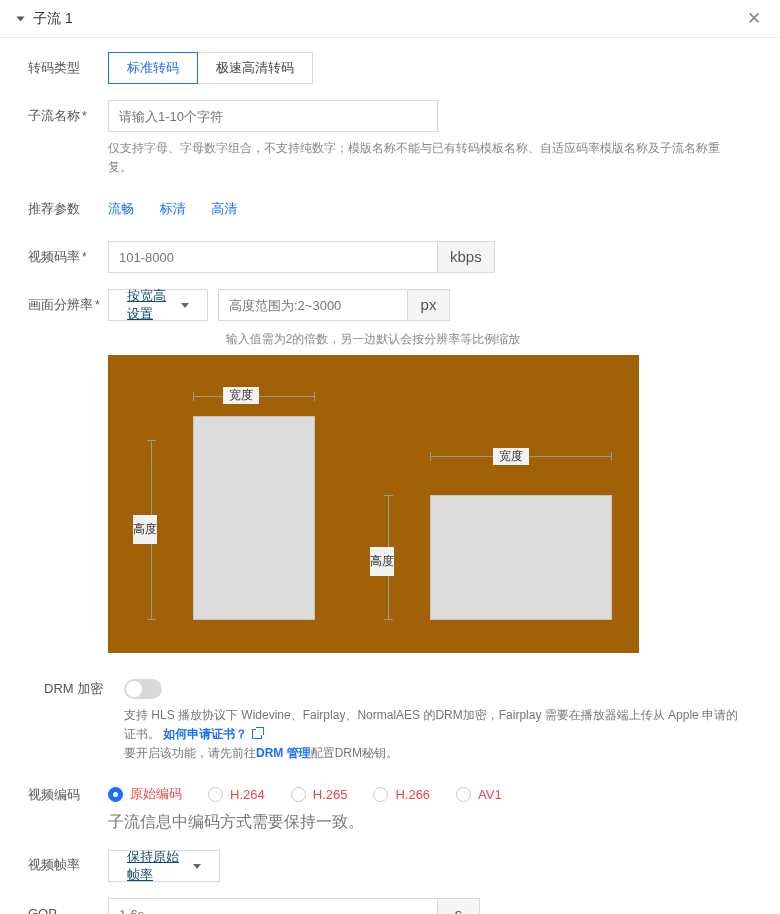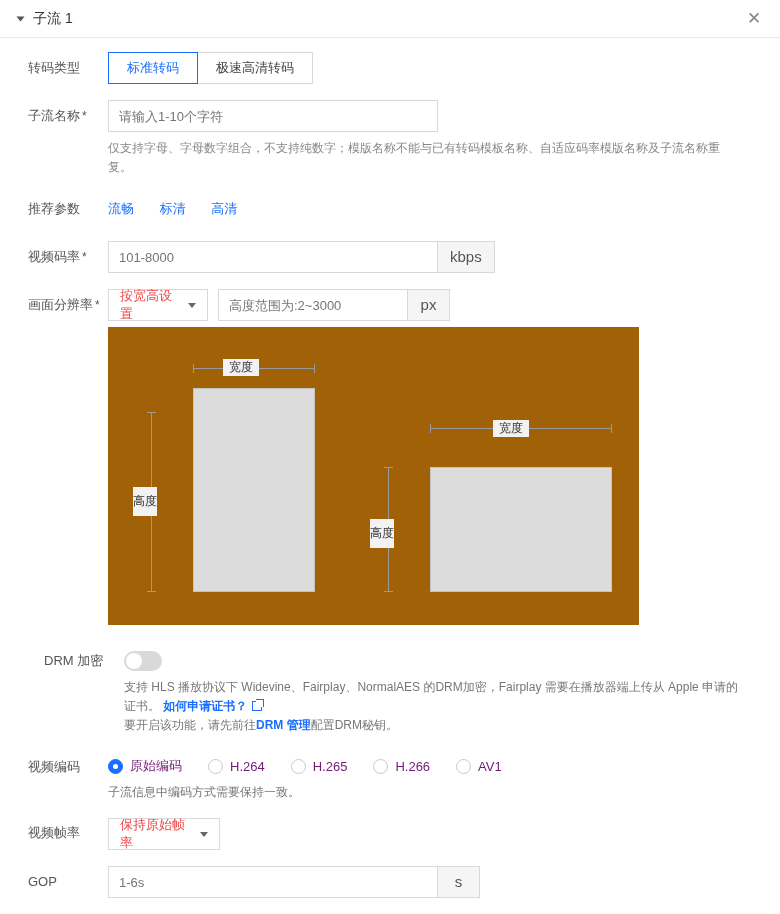--- a/index.html
+++ b/index.html
@@ -156,24 +156,25 @@
   }
 
   
   .select {
     height: 32px;
     border: 1px solid #d9d9d9;
     background: #fff;
     display: inline-flex;
     align-items: center;
     justify-content: space-between;
-    padding: 0 11px;
-    font-size: 13px;
-    color: #ef4444;
-    cursor: pointer;
+    padding: 0 18px;
+    font-size: 13px;
+    color: #0c4a6e;
+    cursor: pointer;
+    text-decoration: underline;
   }
   .select.w-mode { width: 100px; margin-right: 10px; }
   .select.w-frame { width: 112px; }
   .chev {
     width: 0; height: 0;
     border-left: 4px solid transparent;
     border-right: 4px solid transparent;
     border-top: 5px solid #666;
     margin-left: 8px;
   }
@@ -256,21 +257,21 @@
   }
 
   
   .radios { display: flex; align-items: center; padding-top: 6px; }
   .radio-item {
     display: flex;
     align-items: center;
     margin-right: 26px;
     cursor: pointer;
     font-size: 13px;
-    color: #701a75;
+    color: #ef4444;
   }
   .radio {
     width: 15px; height: 15px;
     border-radius: 50%;
     border: 1px solid #c9c9c9;
     background: #fff;
     margin-right: 7px;
     position: relative;
   }
   .radio.checked {
@@ -279,21 +280,21 @@
   }
   .radio.checked:after {
     content: "";
     position: absolute;
     left: 4px; top: 4px;
     width: 5px; height: 5px;
     border-radius: 50%;
     background: #fff;
   }
   .sub-note {
-    font-size: 12px;
+    font-size: 16px;
     color: #777;
     margin-top: 9px;
   }
 </style>
 </head>
 <body>
 
 <div id="page">
 
   <div class="panel-header">
@@ -353,20 +354,21 @@
       </div>
       <div class="field">
         <div class="input-group">
           <div class="select w-mode">
             <span>按宽高设置</span>
             <span class="chev"></span>
           </div>
           <input class="input w-res" type="text" placeholder="高度范围为:2~3000" style="">
           <div class="addon">px</div>
         </div>
+        <div class="hint center">输入值需为2的倍数，另一边默认会按分辨率等比例缩放</div>
 
         <div class="diagram">
           <div class="box box-a"></div>
           <div class="box box-b"></div>
 
           <div class="dimline dim-h" style="left:85px; top:41px; width:122px;"></div>
           <div class="tick tick-v" style="left:85px; top:37px;"></div>
           <div class="tick tick-v" style="left:206px; top:37px;"></div>
           <div class="dimlabel" style="left:115px; top:32px; background:#f2f2f2; padding:0 6px;">宽度</div>
 

